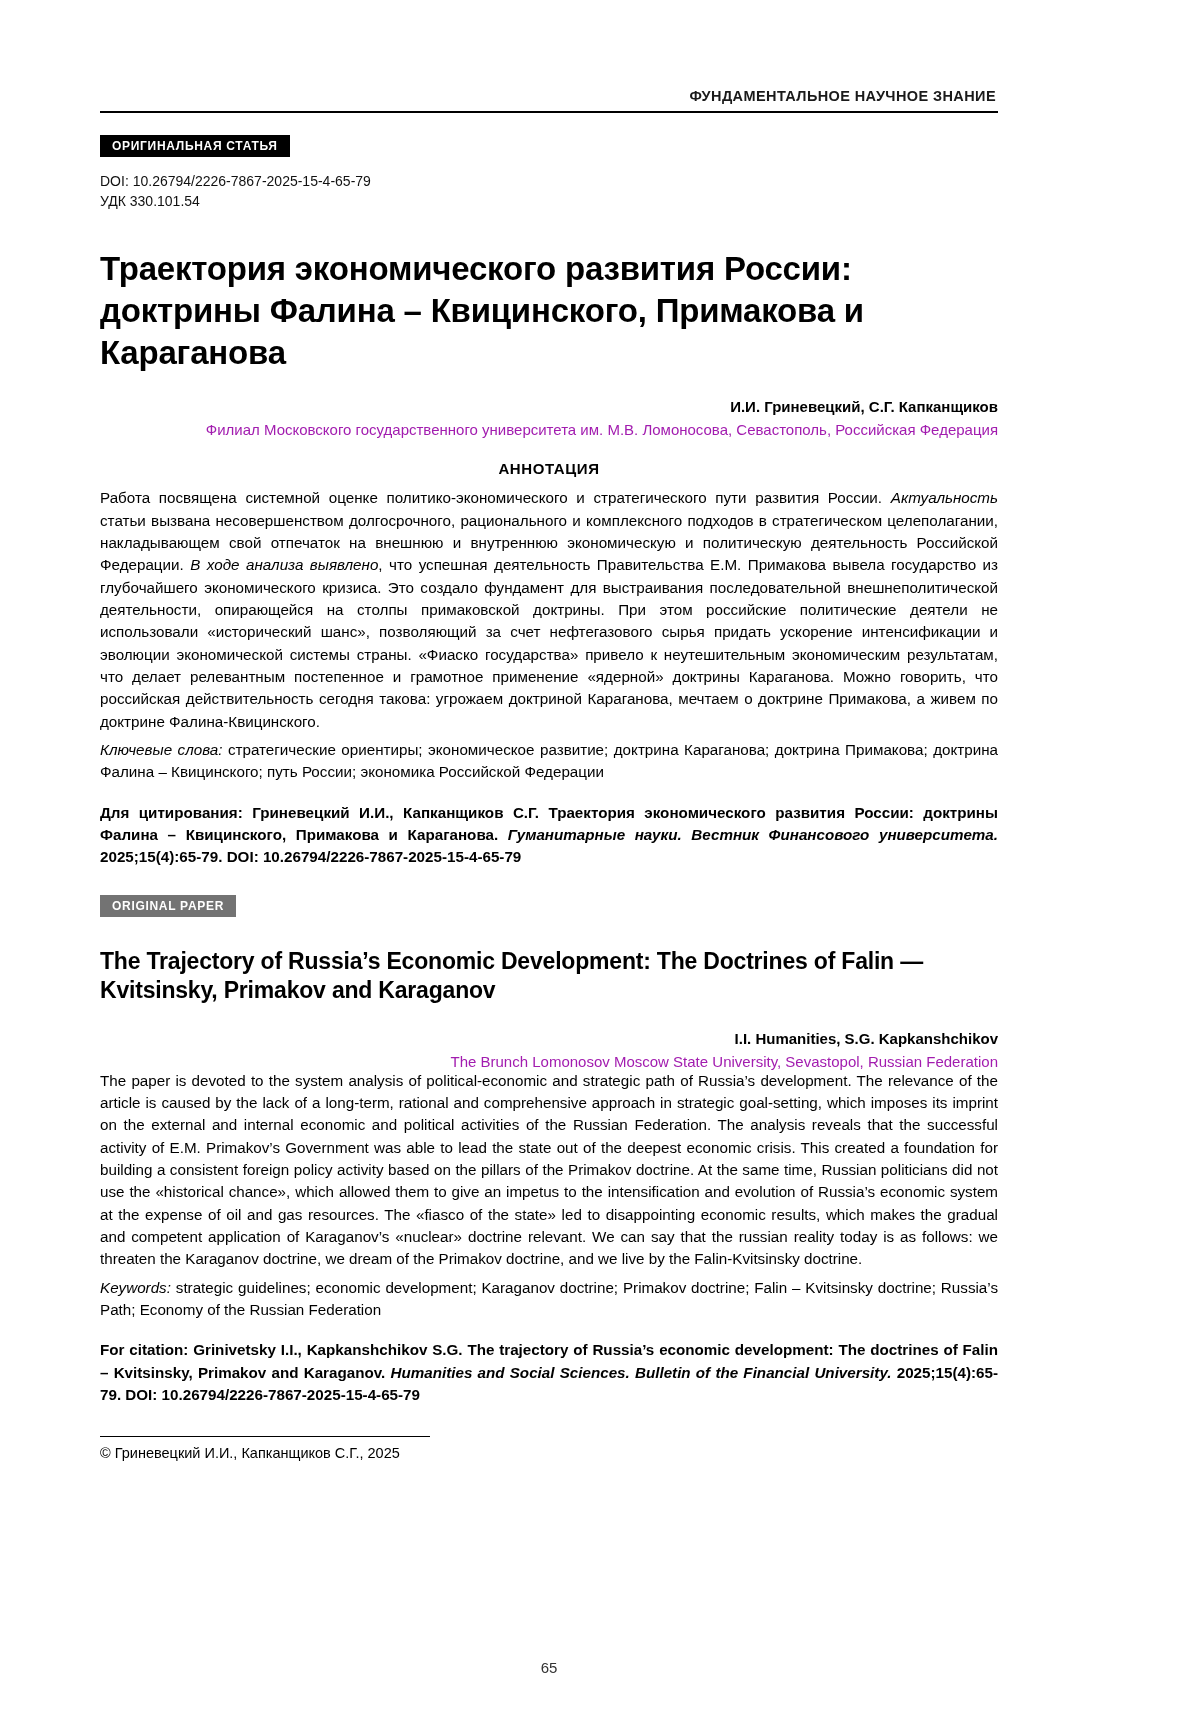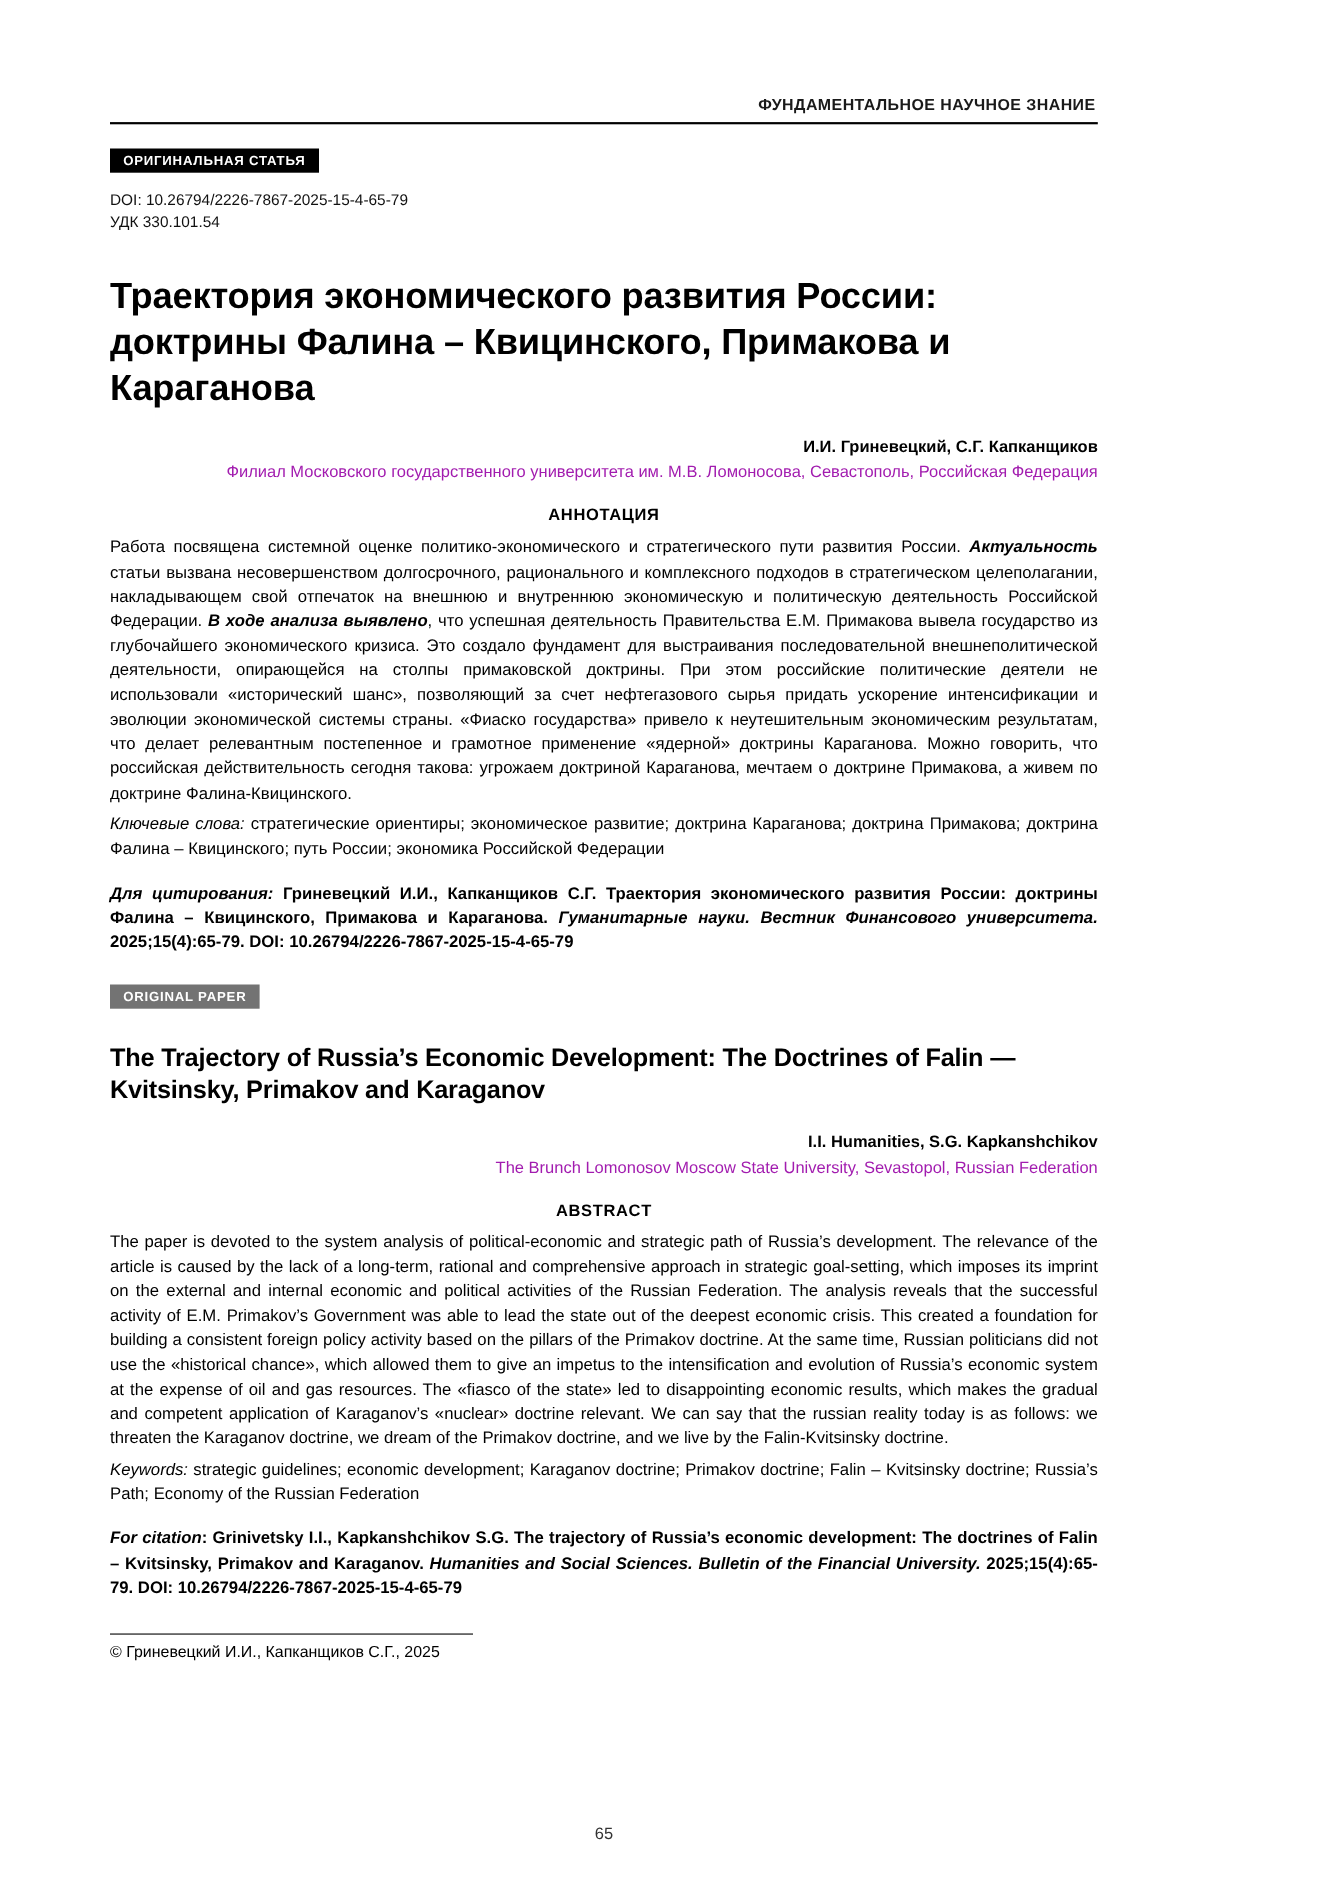--- a/index.html
+++ b/index.html
@@ -97,38 +97,38 @@
   }
 
   p.body-text {
     font-size: 15.2px;
     line-height: 1.47;
     text-align: justify;
     margin: 0;
     text-justify: inter-word;
   }
   .i { font-style: italic; }
-  .bi { font-weight: bold; font-style: italic; }
+  .bi { font-weight: normal; font-style: italic; }
 
   .keywords {
     font-size: 15.2px;
     line-height: 1.47;
     text-align: justify;
     margin-top: 6px;
   }
 
   .citation {
     font-size: 15.2px;
     line-height: 1.47;
     text-align: justify;
     margin-top: 18px;
     font-weight: bold;
   }
   .citation .src { font-style: italic; font-weight: bold; }
-  .citation .lead { font-style: italic; font-weight: bold; }
+  .citation .lead { font-weight: bold; }
 
   .block-en {
     margin-top: 26px;
   }
 
   .copyright-rule {
     border-top: 1px solid #000;
     width: 330px;
     margin: 30px 0 8px 0;
   }
@@ -175,21 +175,20 @@
   <div class="citation"><span class="lead">Для цитирования:</span><span> Гриневецкий И.И., Капканщиков С.Г. Траектория экономического развития России: доктрины Фалина – Квицинского, Примакова и Караганова. </span><span class="src">Гуманитарные науки. Вестник Финансового университета.</span><span> 2025;15(4):65-79. DOI: 10.26794/2226-7867-2025-15-4-65-79</span></div>
 
   <div class="block-en">
     <span class="badge badge-en">ORIGINAL PAPER</span>
 
     <h1 class="title-en">The Trajectory of Russia’s Economic Development: The Doctrines of Falin — Kvitsinsky,  Primakov and Karaganov</h1>
 
     <div class="authors">I.I. Humanities, S.G. Kapkanshchikov</div>
     <div class="affiliation">The Brunch Lomonosov Moscow State University, Sevastopol, Russian Federation</div>
 
-    <div class="section-label">ABSTRACT</div>
 
     <p class="body-text">The paper is devoted to the system analysis of political-economic and strategic path of Russia’s development. The relevance of the article is caused by the lack of a long-term, rational and comprehensive approach in strategic goal-setting, which imposes its imprint on the external and internal economic and political activities of the Russian Federation. The analysis reveals that the successful activity of E.M. Primakov’s Government was able to lead the state out of the deepest economic crisis. This created a foundation for building a consistent foreign policy activity based on the pillars of the Primakov doctrine. At the same time, Russian politicians did not use the «historical chance», which allowed them to give an impetus to the intensification and evolution of Russia’s economic system at the expense of oil and gas resources. The «fiasco of the state» led to disappointing economic results, which makes the gradual and competent application of Karaganov’s «nuclear» doctrine relevant. We can say that the russian reality today is as follows: we threaten the Karaganov doctrine, we dream of the Primakov doctrine, and we live by the Falin-Kvitsinsky doctrine.</p>
 
     <div class="keywords"><span class="i">Keywords:</span><span> strategic guidelines; economic development; Karaganov doctrine; Primakov doctrine; Falin – Kvitsinsky doctrine; Russia’s Path; Economy of the Russian Federation</span></div>
 
     <div class="citation"><span class="lead">For citation</span><span>: Grinivetsky I.I., Kapkanshchikov S.G. The trajectory of Russia’s economic development: The doctrines of Falin – Kvitsinsky, Primakov and Karaganov. </span><span class="src">Humanities and Social Sciences. Bulletin of the Financial University.</span><span> 2025;15(4):65-79. DOI: 10.26794/2226-7867-2025-15-4-65-79</span></div>
   </div>
 
   <div class="copyright-rule"></div>
   <div class="copyright">© Гриневецкий И.И., Капканщиков С.Г., 2025</div>

